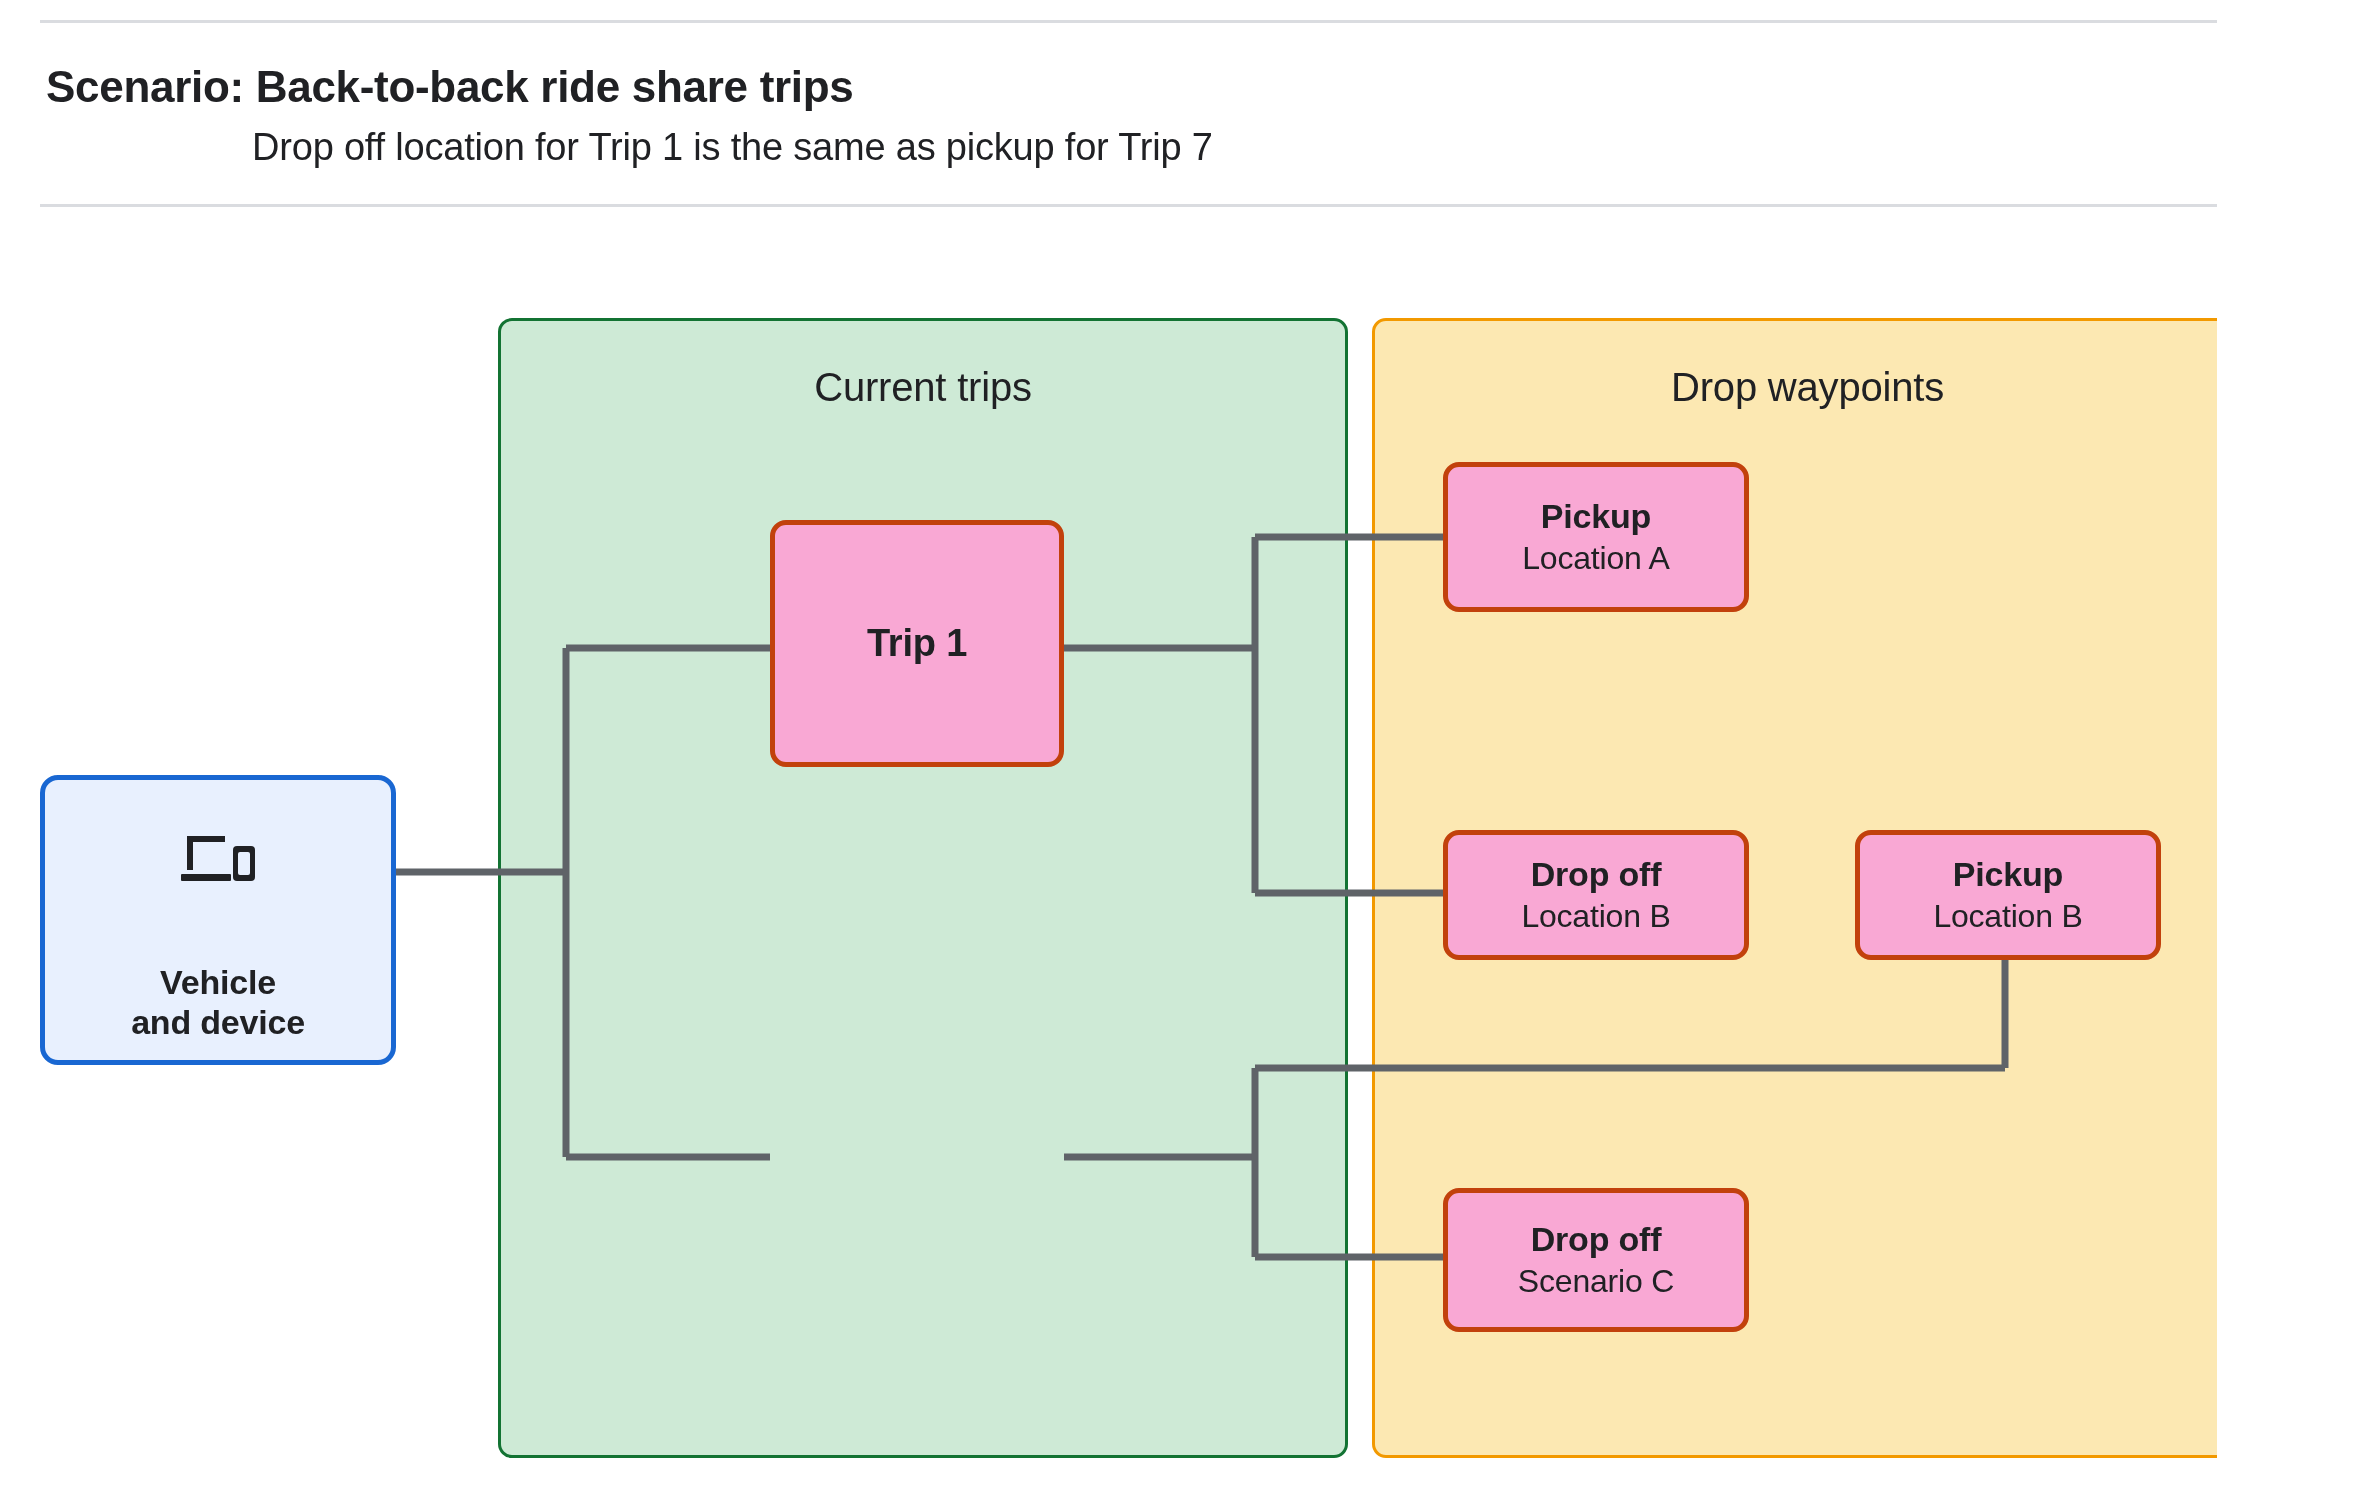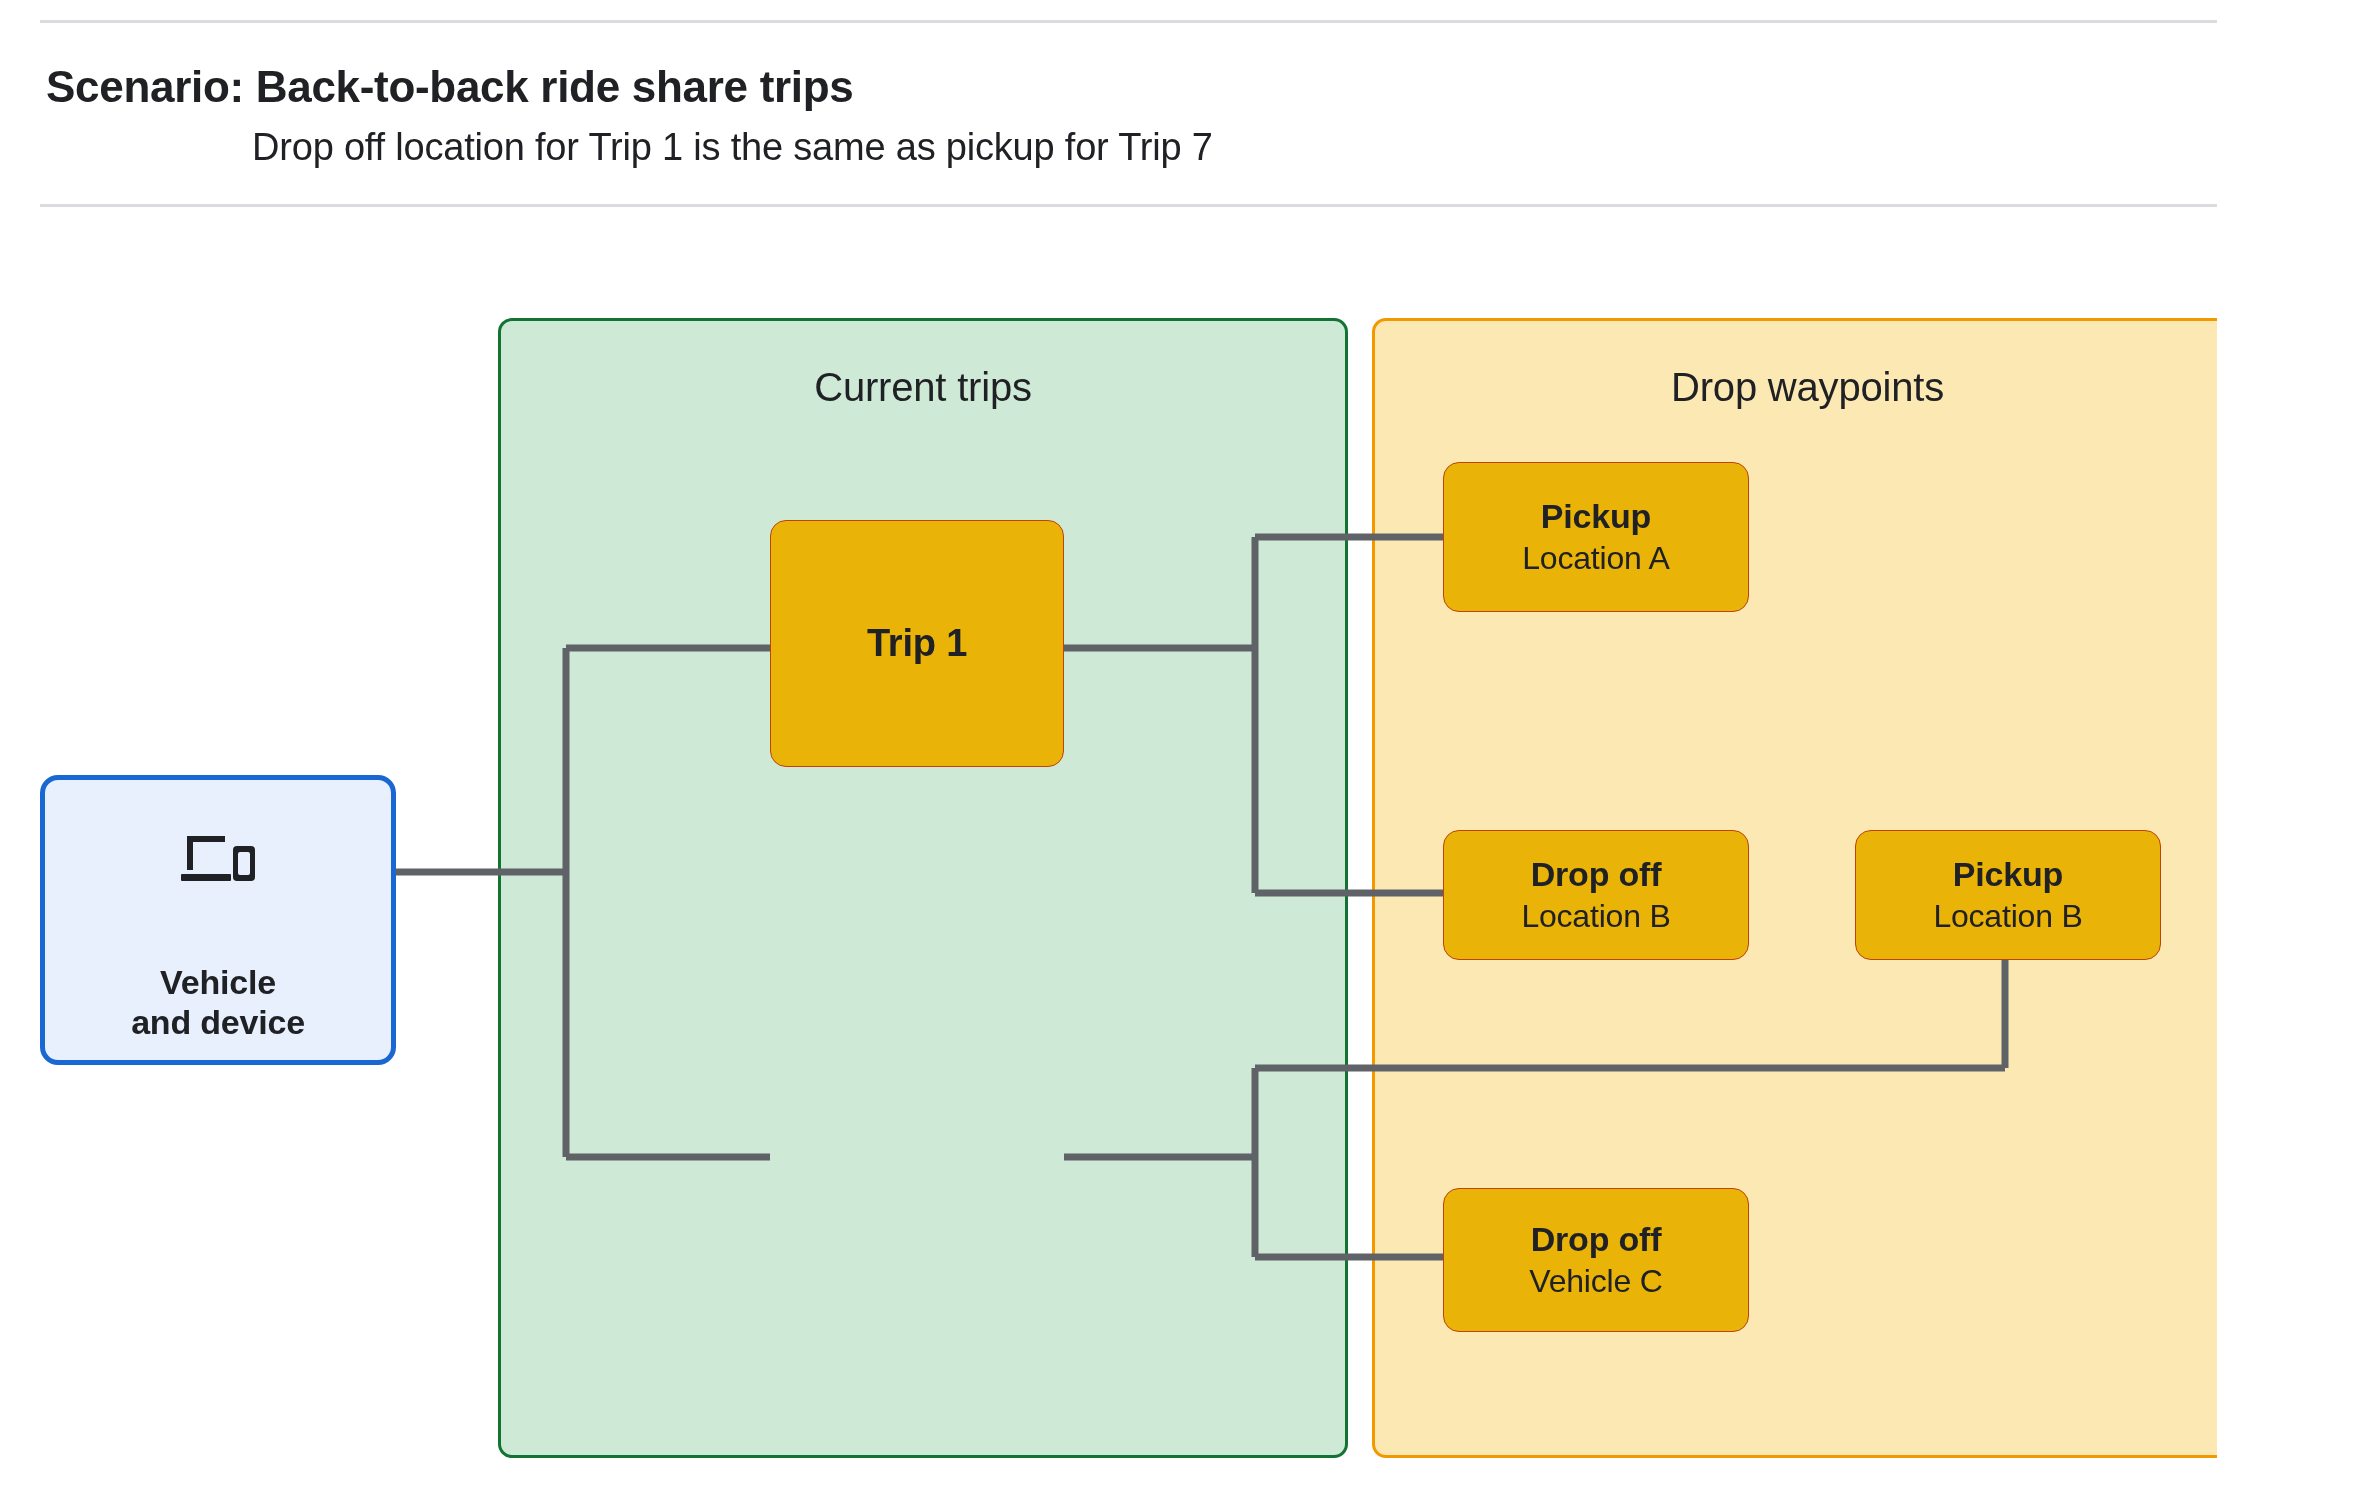--- a/index.html
+++ b/index.html
@@ -83,22 +83,22 @@
     position: absolute;
     left: 0; top: 0;
     width: 2357px; height: 1497px;
     pointer-events: none;
   }
 
   
   .node {
     position: absolute;
     box-sizing: border-box;
-    background: #eab308;
-    border: 1px solid #c2410c;
+    background: #f9a8d4;
+    border: 5px solid #c2410c;
     border-radius: 16px;
     display: flex;
     flex-direction: column;
     align-items: center;
     justify-content: center;
     text-align: center;
     color: #202124;
   }
   .node .title {
     font-size: 34px;
@@ -224,16 +224,16 @@
     <div class="subtitle">Location B</div>
   </div>
 
   <div class="node" id="node-pickup-b">
     <div class="title">Pickup</div>
     <div class="subtitle">Location B</div>
   </div>
 
   <div class="node" id="node-dropoff-c">
     <div class="title">Drop off</div>
-    <div class="subtitle">Vehicle C</div>
+    <div class="subtitle">Scenario C</div>
   </div>
 
 </div>
 
 </body></html>

